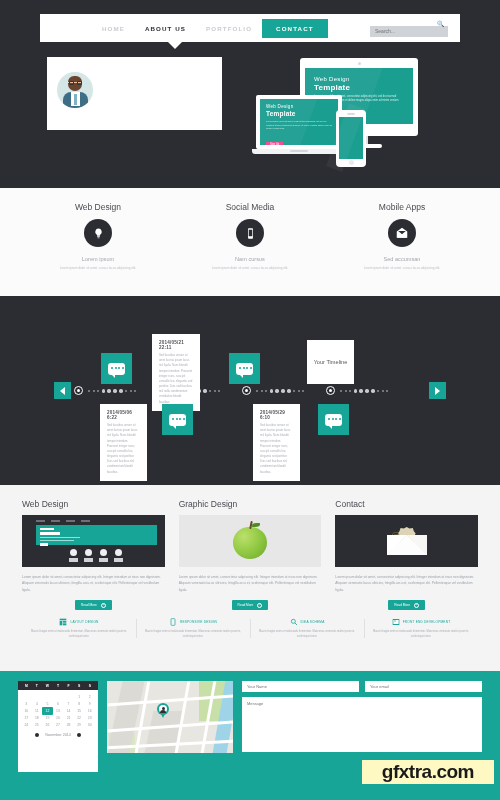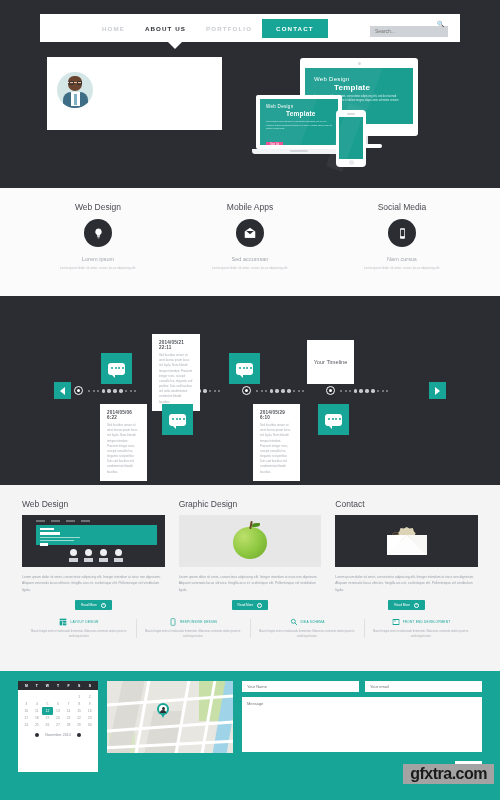--- a/index.html
+++ b/index.html
@@ -74,21 +74,21 @@
   .lap-lid { position:absolute; left:4px; top:0; width:86px; height:54px; background:#ffffff; border-radius:2px; }
   .lap-lid .scr { position:absolute; left:4px; top:4px; right:4px; bottom:4px; background:#1a9e90; overflow:hidden; }
   .lap-base { position:absolute; left:0; top:54px; width:94px; height:5px; background:#f2f3f5; border-radius:0 0 3px 3px; }
   .lap-notch { position:absolute; left:38px; top:55px; width:18px; height:2px; background:#d3d6da; border-radius:1px; }
   .phone { position:absolute; left:84px; top:52px; width:30px; height:57px; background:#ffffff; border-radius:4px; }
   .phone .scr { position:absolute; left:3px; top:7px; right:3px; bottom:8px; background:#1a9e90; }
   .ph-spk { position:absolute; left:50%; top:3px; margin-left:-4px; width:8px; height:1.5px; border-radius:1px; background:#d9dbdf; }
   .ph-btn { position:absolute; left:50%; bottom:2px; margin-left:-2.5px; width:5px; height:5px; border-radius:50%; background:#e8eaed; }
   .scr-inner { padding:8px 9px; }
   .scr-t1 { color:#ffffff; font-size:6px; letter-spacing:.3px; }
-  .scr-t2 { color:#ffffff; font-size:8px; font-weight:bold; letter-spacing:.2px; margin-top:1px;margin-left:20px; }
+  .scr-t2 { color:#ffffff; font-size:8px; font-weight:bold; letter-spacing:.2px; margin-top:1px; }
   .scr-p { color:#cdeeea; font-size:2.6px; line-height:1.7; margin-top:3px; }
   .scr-btn { margin-top:4px; display:inline-block; background:#ec4a8d; color:#fff; font-size:3.2px; padding:2px 5px; }
   .scr-glare { position:absolute; left:-10%; top:-30%; width:70%; height:160%; background:rgba(255,255,255,.05); transform:rotate(20deg); }
   .scr-sm { padding:5px 6px; }
   .scr-sm .scr-t1 { font-size:4.5px; }
   .scr-sm .scr-t2 { font-size:6.5px; }
   .scr-sm .scr-p { font-size:2.2px; }
   .scr-sm .scr-btn { font-size:2.6px; padding:1.5px 4px; }
 
   
@@ -227,22 +227,22 @@
   .msg {
     background:#ffffff; border:none; width:100%; height:55px; font-size:4px; color:#a9adb3;
     padding:4px 5px; font-family:"Liberation Sans", sans-serif; resize:none; outline:none;
   }
   .send-wrap { display:flex; justify-content:flex-end; margin-top:5px; }
   .send-btn {
     background:#ffffff; color:#6f747b; font-size:4px; padding:3px 9px; border:none;
     font-family:"Liberation Sans", sans-serif;
   }
   .watermark {
-    position:absolute; right:6px; bottom:16px; font-size:16px; font-weight:bold;
-    color:#1a1a1a; background:#a3a3a3; padding:1px 7px; letter-spacing:-.5px;
+    position:absolute; right:6px; bottom:16px; font-size:19px; font-weight:bold;
+    color:#1a1a1a; background:#fef9c3; padding:1px 20px; letter-spacing:-.5px;
     font-family:"Liberation Sans", sans-serif;
   }
 </style>
 </head>
 <body>
 
 <div class="page">
 
   <div class="hero">
 
@@ -323,40 +323,40 @@
         <svg width="13" height="13" viewBox="0 0 24 24" fill="#fff">
             <path d="M12 3a6 6 0 0 0-3.5 10.9c.5.4.8 1 .8 1.6v.5h5.4v-.5c0-.6.3-1.2.8-1.6A6 6 0 0 0 12 3z"></path>
             <rect x="9.3" y="17" width="5.4" height="1.4" rx=".6"></rect>
             <rect x="10" y="19.3" width="4" height="1.3" rx=".6"></rect>
           </svg>
       </div>
       <div class="svc-sub">Lorem ipsum</div>
       <div class="svc-text">Lorem ipsum dolor sit amet, cursus lacus adipiscing elit.</div>
     </div>
     <div class="svc">
+      <div class="svc-title">Social Media</div>
+      <div class="svc-icon">
+        <svg width="13" height="13" viewBox="0 0 24 24" fill="#fff">
+            <rect x="7.5" y="2.5" width="9" height="19" rx="1.4"></rect>
+            <rect x="8.8" y="5" width="6.4" height="12" fill="#2b2d33"></rect>
+          </svg>
+      </div>
+      <div class="svc-sub">Nam cursus</div>
+      <div class="svc-text">Lorem ipsum dolor sit amet, cursus lacus adipiscing elit.</div>
+    </div>
+    <div class="svc">
       <div class="svc-title">Mobile Apps</div>
       <div class="svc-icon">
         <svg width="14" height="14" viewBox="0 0 24 24">
             <path d="M3 9.5 12 3l9 6.5V20H3z" fill="#fff"></path>
             <path d="M5.5 8.5h13L12 14z" fill="#2b2d33"></path>
             <path d="M3 20l9-6 9 6z" fill="#fff"></path>
           </svg>
       </div>
       <div class="svc-sub">Sed accumsan</div>
-      <div class="svc-text">Lorem ipsum dolor sit amet, cursus lacus adipiscing elit.</div>
-    </div>
-    <div class="svc">
-      <div class="svc-title">Social Media</div>
-      <div class="svc-icon">
-        <svg width="13" height="13" viewBox="0 0 24 24" fill="#fff">
-            <rect x="7.5" y="2.5" width="9" height="19" rx="1.4"></rect>
-            <rect x="8.8" y="5" width="6.4" height="12" fill="#2b2d33"></rect>
-          </svg>
-      </div>
-      <div class="svc-sub">Nam cursus</div>
       <div class="svc-text">Lorem ipsum dolor sit amet, cursus lacus adipiscing elit.</div>
     </div>
   </div>
 
   <div class="timeline">
     <div class="tl-arrow left">
         <div class="tri"></div>
       </div>
     <div class="tl-arrow right">
         <div class="tri"></div>

